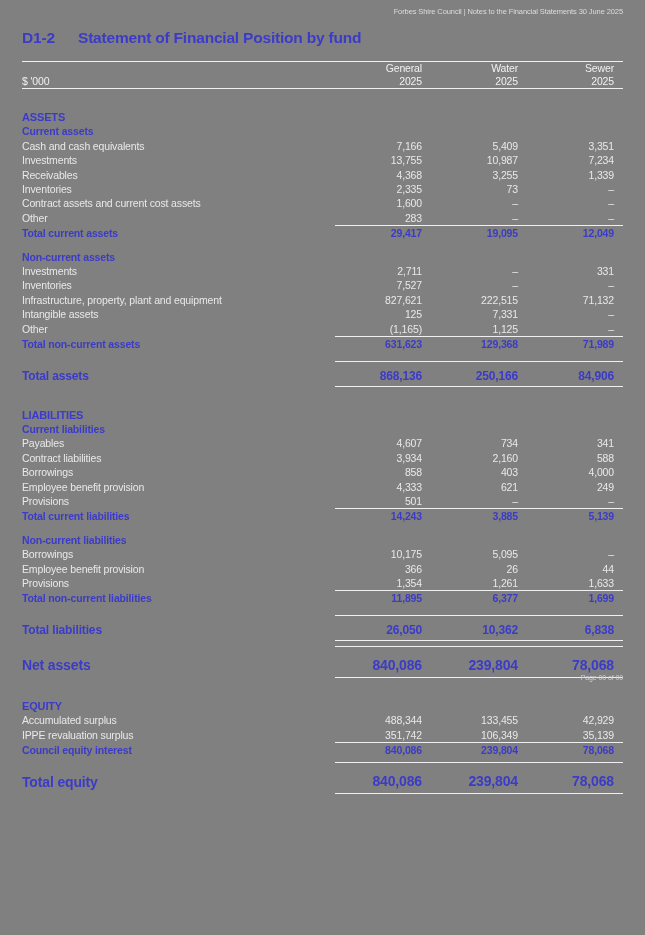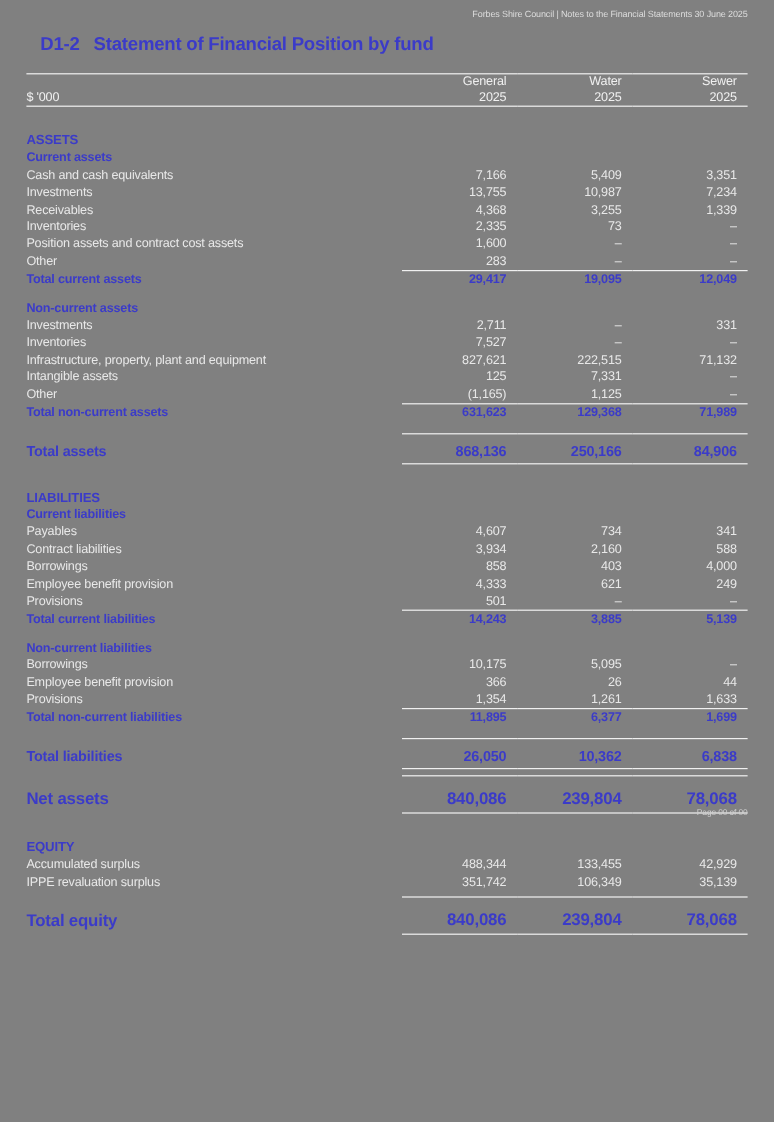--- a/index.html
+++ b/index.html
@@ -35,21 +35,21 @@
 
   .title-row {
     margin-top: 10px;
     display: flex;
     align-items: baseline;
     color: #3b3bc8;
     font-weight: bold;
     font-size: 15.5px;
     letter-spacing: -0.2px;
   }
-  .title-num { width: 56px; flex: none; text-align: center; }
+  .title-num { width: 56px; flex: none; }
   .title-text { flex: 1; }
 
   table.fin {
     width: 601px;
     border-collapse: collapse;
     margin-top: 14px;
     table-layout: fixed;
   }
 
   col.c-label { width: 313px; }
@@ -202,21 +202,21 @@
         <td class="num">3,255</td>
         <td class="num">1,339</td>
       </tr>
       <tr>
         <td>Inventories</td>
         <td class="num">2,335</td>
         <td class="num">73</td>
         <td class="num">–</td>
       </tr>
       <tr>
-        <td>Position assets and contract cost assets</td>
+        <td>Contract assets and current cost assets</td>
         <td class="num">1,600</td>
         <td class="num">–</td>
         <td class="num">–</td>
       </tr>
       <tr>
         <td>Other</td>
         <td class="num">283</td>
         <td class="num">–</td>
         <td class="num">–</td>
       </tr>
@@ -387,20 +387,26 @@
         <td class="num">488,344</td>
         <td class="num">133,455</td>
         <td class="num">42,929</td>
       </tr>
       <tr>
         <td>IPPE revaluation surplus</td>
         <td class="num">351,742</td>
         <td class="num">106,349</td>
         <td class="num">35,139</td>
       </tr>
+      <tr class="total">
+        <td>Council equity interest</td>
+        <td class="num">840,086</td>
+        <td class="num">239,804</td>
+        <td class="num">78,068</td>
+      </tr>
 
       <tr class="spacer-sm">
           <td colspan="4"></td>
         </tr>
 
       <tr class="big">
         <td>Total equity</td>
         <td class="num">840,086</td>
         <td class="num">239,804</td>
         <td class="num">78,068</td>

